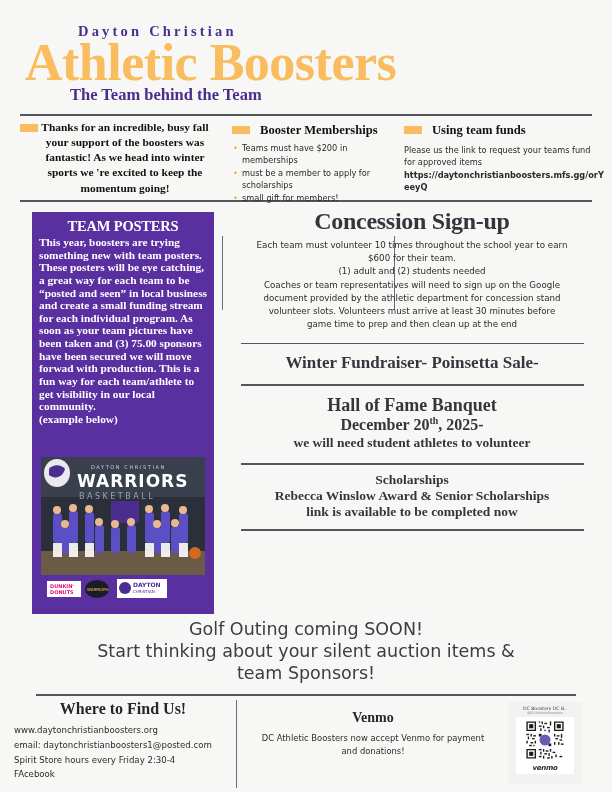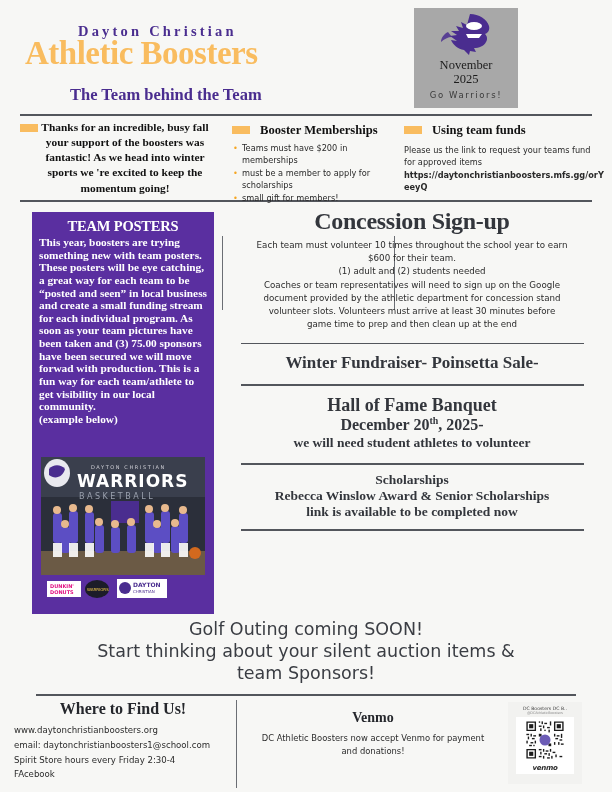--- a/index.html
+++ b/index.html
@@ -16,21 +16,21 @@
   .header { position: relative; height: 112px; }
   .kicker {
     position: absolute; left: 78px; top: 23px;
     font-family: "Liberation Serif", serif;
     font-weight: bold; font-size: 14.5px;
     letter-spacing: 3.2px; color: #4a2d8f;
   }
   .masthead {
     position: absolute; left: 25px; top: 36px;
     font-family: "Liberation Serif", serif;
-    font-weight: bold; font-size: 33px;
+    font-weight: bold; font-size: 52px;
     letter-spacing: -0.5px; color: #f9bc5f;
     line-height: 1.05;
   }
   .tagline {
     position: absolute; left: 70px; top: 85px;
     font-family: "Liberation Serif", serif;
     font-weight: bold; font-size: 16.5px;
     color: #4a2d8f;
   }
   .badge {
@@ -183,35 +183,20 @@
   }
 </style>
 </head>
 <body>
 
 <div class="header">
   <div class="kicker">Dayton Christian</div>
   <div class="masthead">Athletic Boosters</div>
   <div class="tagline">The Team behind the Team</div>
 
-  <div class="badge">
-    <svg class="badge-logo" viewBox="0 0 60 44">
-      <g fill="#4a2d8f">
-        <path d="M34 2c9 0 17 5 19 12 1 4-1 7-4 8 2 2 3 5 1 8-2 4-7 6-12 6l2 4-6-1-1 4-5-5c-6-1-11-5-13-10l6 1-7-5 7-1-6-4 8 0-3-5 7 2-2-6 6 3z"></path>
-        <path d="M12 20c-4 2-7 6-7 10 3-3 7-5 11-5z" opacity="0.85"></path>
-      </g>
-      <g fill="#ffffff">
-        <ellipse cx="38" cy="14" rx="8" ry="4"></ellipse>
-        <path d="M30 22h16l-3 4H32z"></path>
-      </g>
-    </svg>
-    <div class="badge-month">November</div>
-    <div class="badge-year">2025</div>
-    <div class="badge-slogan">Go Warriors!</div>
-  </div>
 </div>
 
 <div class="hrule" style="left:20px; top:114px; width:572px; height:2px;"></div>
 <div class="hrule" style="left:20px; top:200px; width:572px; height:2px;"></div>
 
 <div class="topcols">
 
   <div class="col col-a">
     <span class="swatch" style="position:absolute;left:0;top:4px;"></span>
     <div class="col-a-text">Thanks for an incredible, busy fall your support of the boosters was fantastic!  As we head into winter sports we 're excited to keep the momentum going!</div>
@@ -354,21 +339,21 @@
   <div>team Sponsors!</div>
 </div>
 
 <div class="hrule" style="left:36px; top:694px; width:540px; height:1.5px;"></div>
 
 <div class="footer">
   <div style="position:absolute; left:14px; top:0; width:218px;">
     <div class="foot-h">Where to Find Us!</div>
     <div class="foot-lines" style="margin-top:5px;">
       <div>www.daytonchristianboosters.org</div>
-      <div>email: daytonchristianboosters1@school.com</div>
+      <div>email: daytonchristianboosters1@posted.com</div>
       <div>Spirit Store hours every  Friday 2:30-4</div>
       <div>FAcebook</div>
     </div>
   </div>
 
   <div class="vdiv" style="left:236px; top:0; height:88px;"></div>
 
   <div style="position:absolute; left:248px; top:10px; width:250px;">
     <div class="venmo-h">Venmo</div>
     <div class="venmo-b" style="margin-top:6px; padding:0 10px;">DC Athletic Boosters now accept Venmo for payment and donations!</div>

